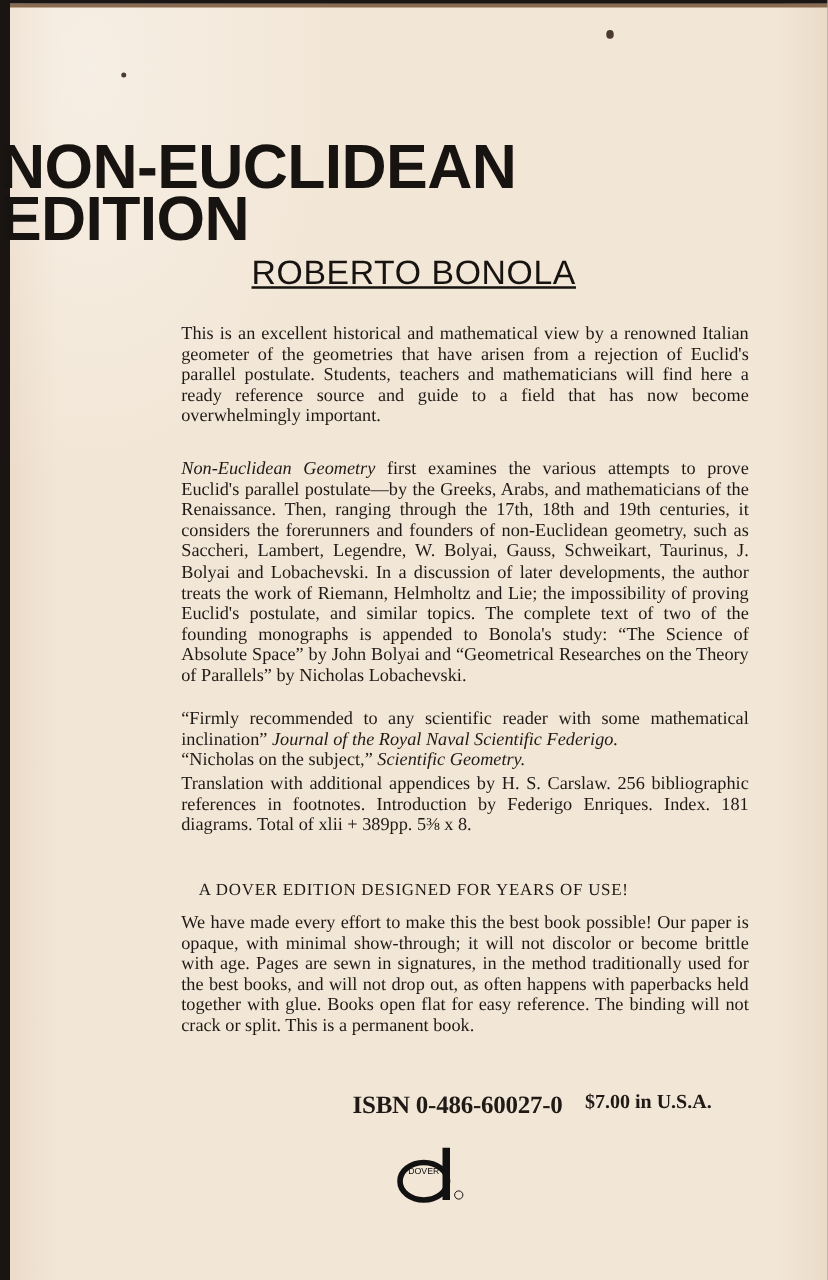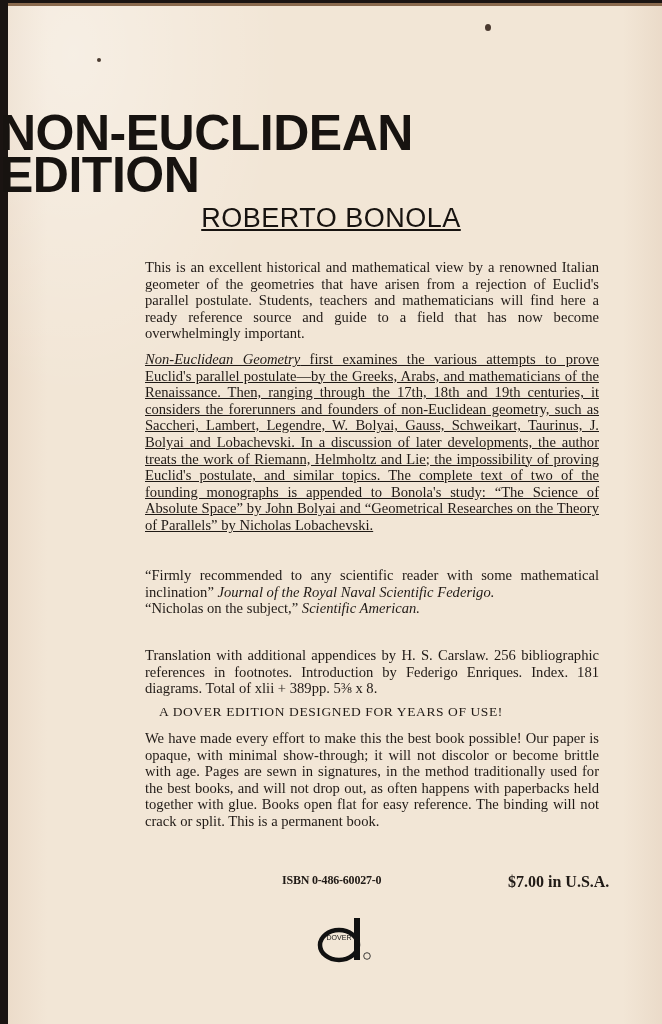--- a/index.html
+++ b/index.html
@@ -27,37 +27,37 @@
     font-family: "Liberation Sans", sans-serif; color: #171310;
     font-size: 27px; top: 203px; letter-spacing: 0.5px; text-decoration: underline;
   }
   .body-text {
     position: absolute; left: 120px; width: 454px;
     font-family: "Liberation Serif", serif; color: #201a16;
     font-size: 14.6px; line-height: 16.6px; text-align: justify; margin-left: 25px;
   }
   .body-text p { margin: 0; }
   .para1 { top: 259px; }
-  .para2 { top: 351px; text-decoration: underline; }
+  .para2 { top: 367px; }
   .para3 { top: 567px; }
-  .para4 { top: 647px; }
+  .para4 { top: 619px; }
   .heading2 {
     position: absolute; left: 0; width: 662px; text-align: center; top: 704px;
     font-family: "Liberation Serif", serif; color: #201a16; font-size: 13.5px;
     letter-spacing: 0.6px;
   }
   .para5 { top: 730px; font-family: Liberation Serif, serif; }
   .isbn-line {
     position: absolute; left: 282px; top: 873px;
-    font-family: "Liberation Serif", serif; color: #201a16; font-size: 12px;
+    font-family: "Liberation Serif", serif; color: #201a16; font-size: 20px;
     font-weight: bold; letter-spacing: -0.2px;
   }
   .price-line {
     position: absolute; left: 468px; top: 873px;
-    font-family: "Liberation Serif", serif; color: #201a16; font-size: 16px; font-weight: bold; margin-left: 40px;
+    font-family: "Liberation Serif", serif; color: #201a16; font-size: 16px; font-weight: bold;
   }
   .logo { position: absolute; left: 316px; top: 918px; width: 60px; height: 46px; }
   .logo-text {
     position: absolute; left: 5px; top: 16px; width: 36px; text-align: center;
     font-family: "Liberation Sans", sans-serif; font-size: 7px; color: #111;
   }
 </style>
 </head>
 <body>
 
@@ -73,21 +73,21 @@
 <div class="body-text para1">
   <p>This is an excellent historical and mathematical view by a renowned Italian geometer of the geometries that have arisen from a rejection of Euclid's parallel postulate. Students, teachers and mathematicians will find here a ready reference source and guide to a field that has now become overwhelmingly important.</p>
 </div>
 
 <div class="body-text para2">
   <p><i>Non-Euclidean Geometry</i><span> first examines the various attempts to prove Euclid's parallel postulate—by the Greeks, Arabs, and mathematicians of the Renaissance. Then, ranging through the 17th, 18th and 19th centuries, it considers the forerunners and founders of non-Euclidean geometry, such as Saccheri, Lambert, Legendre, W. Bolyai, Gauss, Schweikart, Taurinus, J. Bolyai and Lobachevski. In a discussion of later developments, the author treats the work of Riemann, Helmholtz and Lie; the impossibility of proving Euclid's postulate, and similar topics. The complete text of two of the founding monographs is appended to Bonola's study: “The Science of Absolute Space” by John Bolyai and “Geometrical Researches on the Theory of Parallels” by Nicholas Lobachevski.</span></p>
 </div>
 
 <div class="body-text para3">
   <p><span>“Firmly recommended to any scientific reader with some mathematical inclination” </span><i>Journal of the Royal Naval Scientific Federigo.</i><br>
-  <span>“Nicholas on the subject,” </span><i>Scientific American.</i></p>
+  <span>“Nicholas on the subject,” </span><i>Scientific Geometry.</i></p>
 </div>
 
 <div class="body-text para4">
   <p>Translation with additional appendices by H. S. Carslaw. 256 bibliographic references in footnotes. Introduction by Federigo Enriques. Index. 181 diagrams. Total of xlii + 389pp. 5⅜ x 8.</p>
 </div>
 
 <div class="heading2">A DOVER EDITION DESIGNED FOR YEARS OF USE!</div>
 
 <div class="body-text para5">
   <p>We have made every effort to make this the best book possible! Our paper is opaque, with minimal show-through; it will not discolor or become brittle with age. Pages are sewn in signatures, in the method traditionally used for the best books, and will not drop out, as often happens with paperbacks held together with glue. Books open flat for easy reference. The binding will not crack or split. This is a permanent book.</p>

